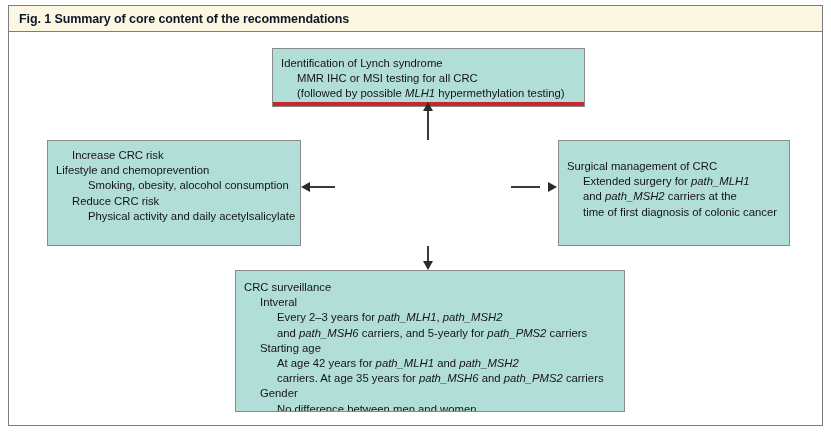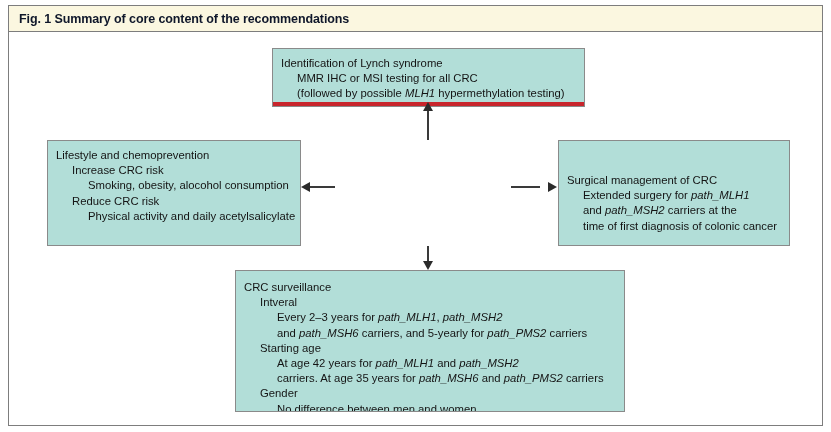--- a/index.html
+++ b/index.html
@@ -103,21 +103,21 @@
     justify-content: center;
     text-align: center;
   }
   #node-recommendations .inner { padding: 0 8px; }
   #node-surgical {
     left: 558px;
     top: 140px;
     width: 232px;
     height: 106px;
   }
-  #node-surgical .inner { padding-top: 32px; }
+  #node-surgical .inner { padding-top: 18px; }
   #node-surveillance {
     left: 235px;
     top: 270px;
     width: 390px;
     height: 142px;
   }
   #node-surveillance .inner { padding: 9px 8px; }
 
   
   .arrow-line {
@@ -165,22 +165,22 @@
     <div class="inner">
       <div class="line">Identification of Lynch syndrome</div>
       <div class="line indent-1">MMR IHC or MSI testing for all CRC</div>
       <div class="line indent-1"><span>(followed by possible </span><span class="gene">MLH1</span><span> hypermethylation testing)</span></div>
     </div>
     <div class="red-rule"></div>
   </div>
 
   <div class="node" id="node-lifestyle">
     <div class="inner">
+      <div class="line indent-1">Increase CRC risk</div>
       <div class="line">Lifestyle and chemoprevention</div>
-      <div class="line indent-1">Increase CRC risk</div>
       <div class="line indent-2">Smoking, obesity, alocohol consumption</div>
       <div class="line indent-1">Reduce CRC risk</div>
       <div class="line indent-2">Physical activity and daily acetylsalicylate</div>
     </div>
   </div>
 
 
   <div class="node" id="node-surgical">
     <div class="inner">
       <div class="line">Surgical management of CRC</div>

